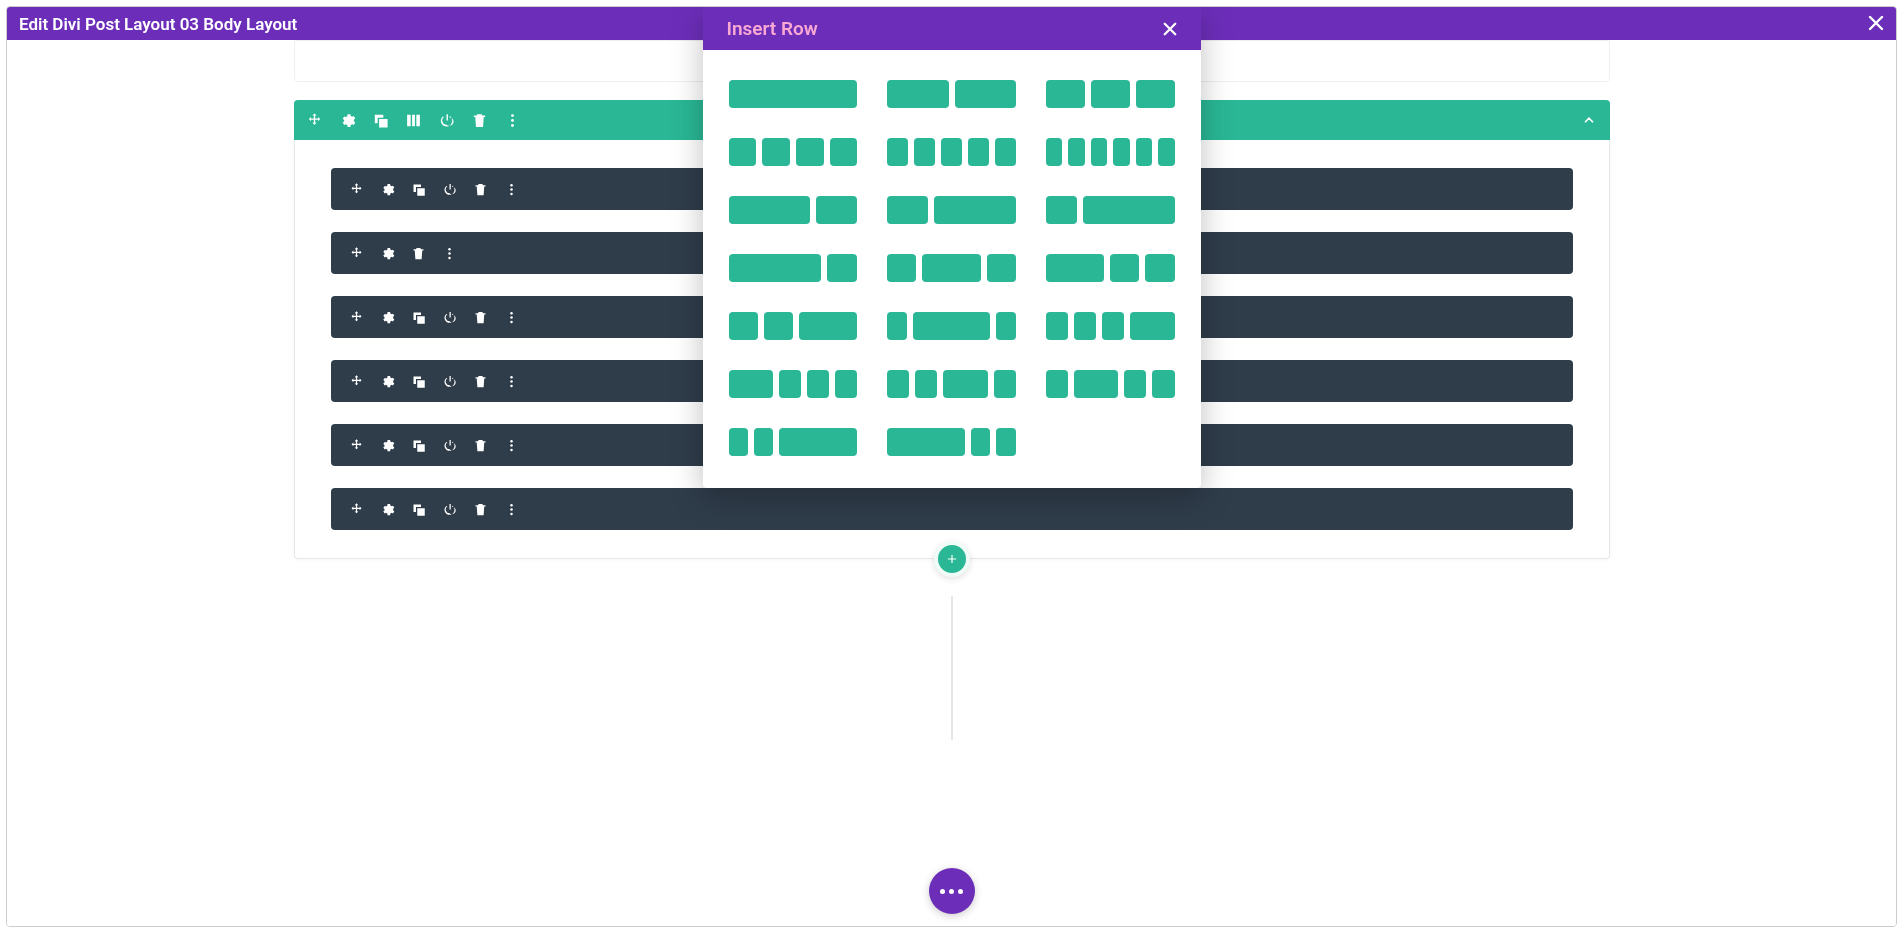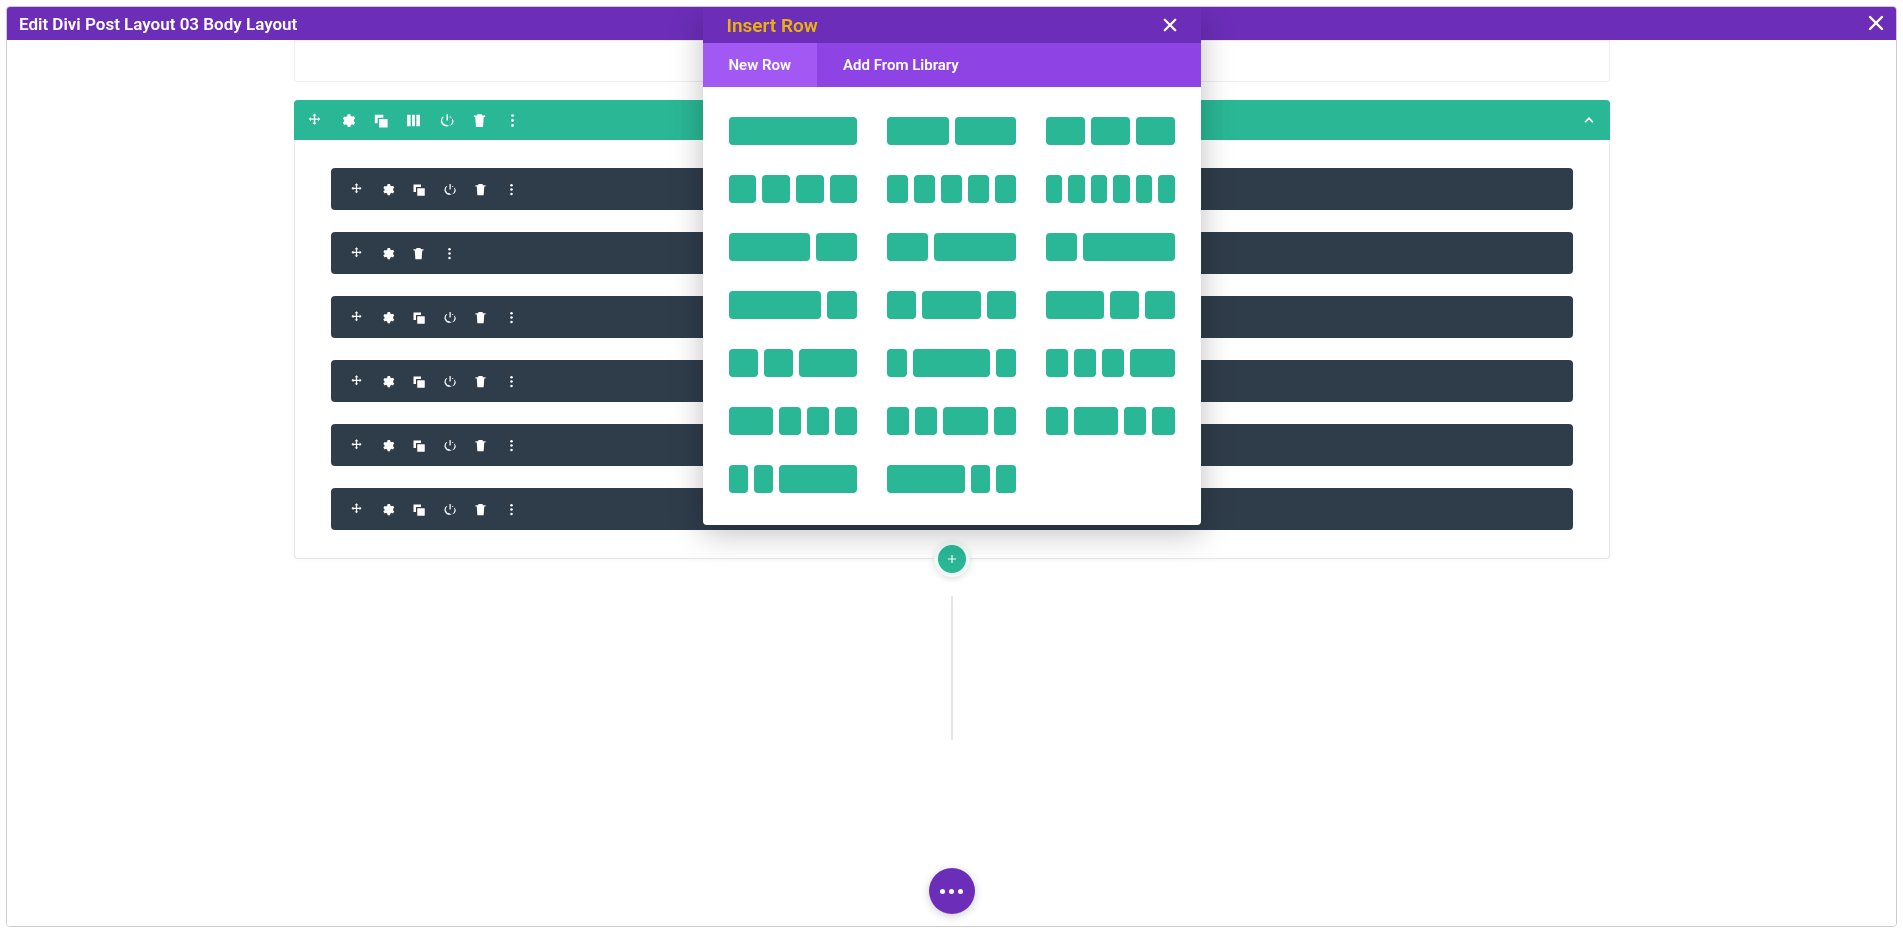--- a/index.html
+++ b/index.html
@@ -183,22 +183,22 @@
       transform: translateX(-50%);
       width: 498px;
       background: #fff;
       box-shadow: 0 8px 32px rgba(0,0,0,0.25);
       border-radius: 0 0 4px 4px;
       z-index: 20;
       overflow: hidden;
     }
     .modal-header {
       background: #6c2eb9;
-      color: #eab308;
-      height: 36px;
+      color: #f9a8d4;
+      height: 43px;
       display: flex;
       align-items: center;
       justify-content: space-between;
       padding: 0 24px;
       font-size: 19px;
       font-weight: 600;
     }
     .modal-close { cursor: pointer; font-size: 20px; }
     .modal-tabs {
       background: #8e44e4;
@@ -533,25 +533,20 @@
 
   <div class="modal">
     <div class="modal-header">
       <span>Insert Row</span>
       <span class="modal-close">
         <svg viewBox="0 0 16 16" width="14" height="14">
             <path d="M2 2 L14 14 M14 2 L2 14" stroke="#fff" stroke-width="2.6" stroke-linecap="round"></path>
           </svg>
       </span>
     </div>
-    <div class="modal-tabs" id="modal-tabs">
-
-    <div class="modal-tab active">New Row</div>
-        <div class="modal-tab">Add From Library</div>
-      </div>
     <div class="columns-grid" id="layouts-grid">
 
     <div class="layout-option">
           <div style="flex: 1 1 0%;"></div>
         </div>
         <div class="layout-option">
           <div style="flex: 1 1 0%;"></div>
           <div style="flex: 1 1 0%;"></div>
         </div>
         <div class="layout-option">

